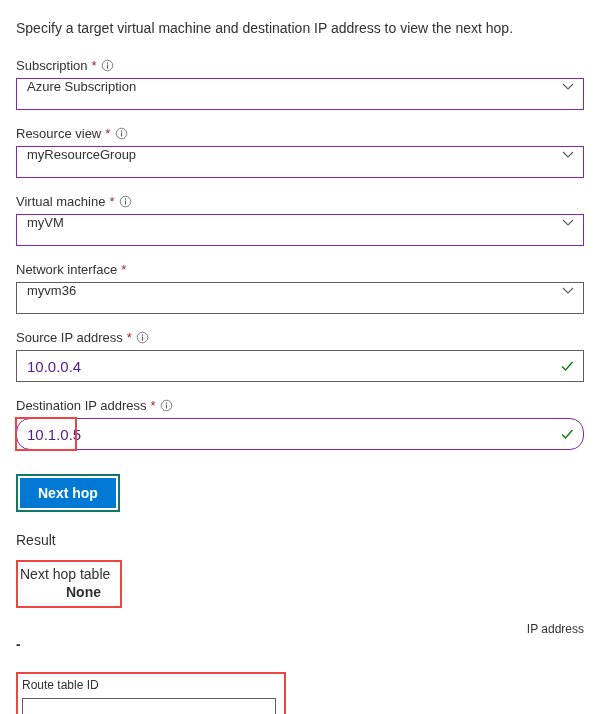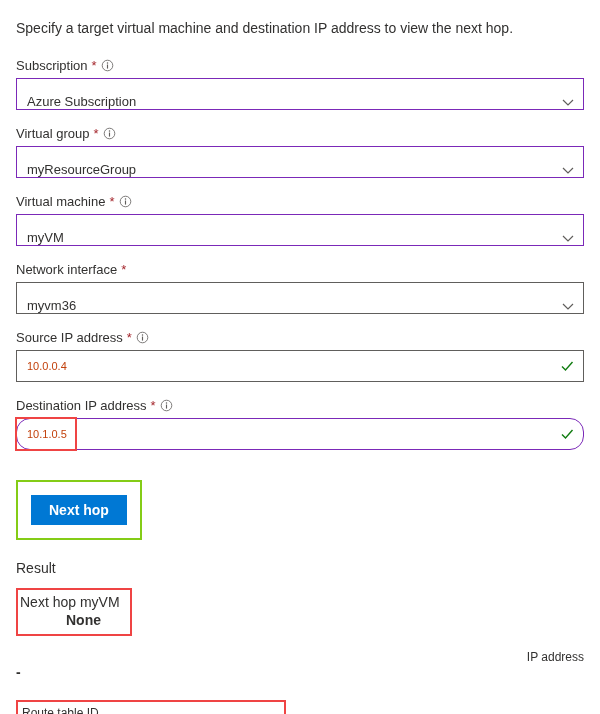--- a/index.html
+++ b/index.html
@@ -35,21 +35,21 @@
       display: inline-flex;
       align-items: center;
       justify-content: center;
       width: 14px;
       height: 14px;
       color: #605e5c;
     }
     .info-icon svg { width: 13px; height: 13px; }
     .dropdown {
       display: flex;
-      align-items: flex-end;
+      align-items: flex-start;
       justify-content: space-between;
       width: 100%;
       height: 32px;
       padding: 0 8px 0 10px;
       border: 1px solid #605e5c;
       background: #ffffff;
       font-size: 13px;
       color: #323130;
       cursor: pointer;
     }
@@ -68,22 +68,22 @@
       border: 1px solid #605e5c;
       background: #ffffff;
       padding: 0 8px 0 10px;
       position: relative;
     }
     .text-input-wrap.purple { border-color: #7b29b8; border-radius: 14px; }
     .text-input {
       flex: 1;
       border: none;
       outline: none;
-      font-size: 11px;
-      color: #c2410c;
+      font-size: 15px;
+      color: #4c1d95;
       font-family: inherit;
       background: transparent;
     }
     .check-icon {
       display: inline-flex;
       width: 16px;
       height: 16px;
     }
     .check-icon svg { width: 16px; height: 16px; }
     .dest-value-highlight {
@@ -100,23 +100,23 @@
       color: #ffffff;
       border: none;
       font-size: 14px;
       font-weight: 600;
       padding: 7px 18px;
       cursor: pointer;
       font-family: inherit;
     }
     .button-wrap {
       display: inline-block;
-      padding: 13px;
-      border: 2px solid #84cc16;
-      margin-top: 14px;
+      padding: 2px;
+      border: 2px solid #0f766e;
+      margin-top: 8px;
       margin-bottom: 20px;
     }
     .result-heading {
       font-size: 14px;
       color: #323130;
       margin-bottom: 12px;
     }
     .result-block {
       display: inline-block;
       padding: 4px 10px 6px 2px;
@@ -183,21 +183,21 @@
       <svg viewBox="0 0 14 14">
           <path d="M2 5 L7 10 L12 5" fill="none" stroke="#605e5c" stroke-width="1.2"></path>
         </svg>
     </span>
   </div>
 </div>
 
 
 <div class="field-group">
   <div class="field-label">
-    <span>Virtual group</span>
+    <span>Resource view</span>
     <span class="required-star">*</span>
     <span class="info-icon">
       <svg viewBox="0 0 16 16">
           <circle cx="8" cy="8" r="6.5" fill="none" stroke="#605e5c" stroke-width="1"></circle>
           <circle cx="8" cy="5" r="0.9" fill="#605e5c"></circle>
           <rect x="7.3" y="6.8" width="1.4" height="5" fill="#605e5c"></rect>
         </svg>
     </span>
   </div>
   <div class="dropdown purple">
@@ -298,21 +298,21 @@
 
 
 <div class="button-wrap">
   <button class="primary-button">Next hop</button>
 </div>
 
 
 <div class="result-heading">Result</div>
 
 <div class="result-block">
-  <div class="result-label">Next hop myVM</div>
+  <div class="result-label">Next hop table</div>
   <div class="result-value-bold">None</div>
 </div>
 
 <div class="ip-block">
   <div class="ip-label">IP address</div>
   <div class="ip-value">-</div>
 </div>
 
 <div class="route-block">
   <div class="route-label">Route table ID</div>

